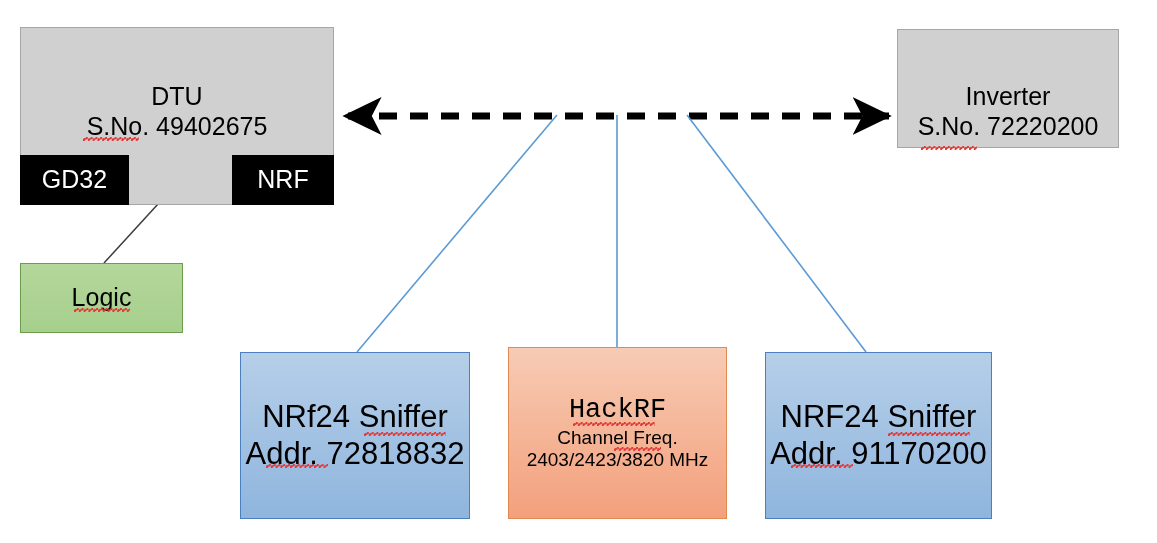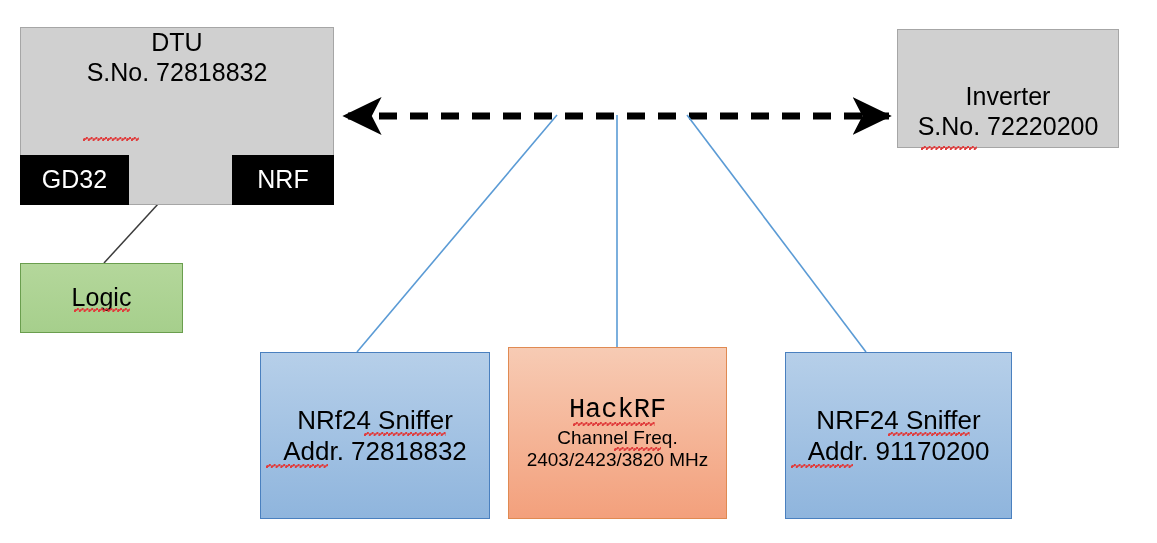--- a/index.html
+++ b/index.html
@@ -32,20 +32,21 @@
   
   .grey-box {
     background: #d0d0d0;
     border: 1px solid #a6a6a6;
     font-size: 25px;
   }
   #dtu-box {
     left: 20px; top: 27px;
     width: 314px; height: 178px;
     justify-content: flex-start;
+    padding-top: 54px;
   }
   #inverter-box {
     left: 897px; top: 29px;
     width: 222px; height: 119px;
     justify-content: flex-start;
     padding-top: 52px;
   }
 
   
   .chip-box {
@@ -63,22 +64,21 @@
     width: 163px; height: 70px;
     background: linear-gradient(180deg, #b4d79b 0%, #a6cf8c 100%);
     border: 1px solid #6a9e4e;
     font-size: 25px;
   }
 
   
   .blue-box {
     background: linear-gradient(180deg, #b6cfe9 0%, #8fb5dd 100%);
     border: 1px solid #4a80bf;
-    font-size: 26px;
-    margin-left: 20px;
+    font-size: 31px;
   }
   #sniffer-left-box  { left: 240px; top: 352px; width: 230px; height: 167px; }
   #sniffer-right-box { left: 765px; top: 352px; width: 227px; height: 167px; }
   #hackrf-box {
     left: 508px; top: 347px; width: 219px; height: 172px;
     background: linear-gradient(180deg, #f7cbb4 0%, #f3a07c 100%);
     border: 1px solid #e08a52;
   }
   .hackrf-title { font-size: 27px; font-family: Liberation Mono, monospace; }
   .hackrf-sub { font-size: 19px; text-align: center; }
@@ -134,21 +134,21 @@
 
     <line x1="357" y1="352" x2="557" y2="115" stroke="#5b9bd5" stroke-width="1.6"></line>
 
     <line x1="617" y1="347" x2="617" y2="115" stroke="#5b9bd5" stroke-width="1.6"></line>
 
     <line x1="866" y1="352" x2="687" y2="115" stroke="#5b9bd5" stroke-width="1.6"></line>
   </svg>
 
   <div class="box grey-box" id="dtu-box">
     <span class="line1">DTU</span>
-    <span class="line2">S.No. 72818832</span>
+    <span class="line2">S.No. 49402675</span>
   </div>
   <div class="sq" style="left:83px; top:137px; width:56px;"></div>
 
   <div class="box chip-box" id="gd32-box">
     <span>GD32</span>
   </div>
   <div class="box" id="logic-box">
     <span>Logic</span>
   </div>
 

